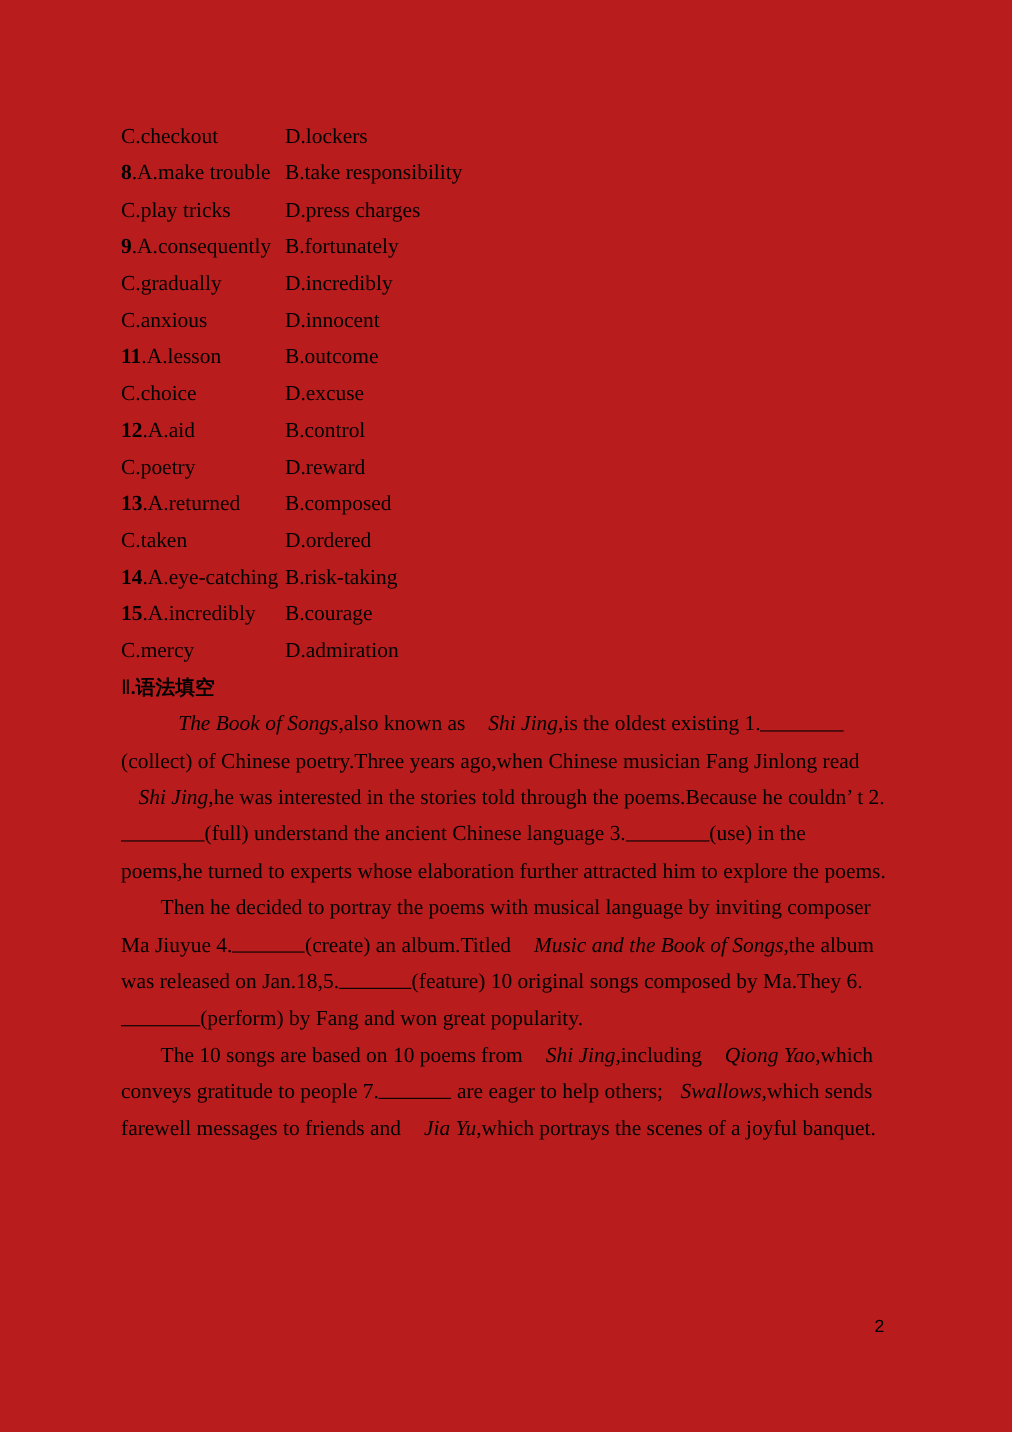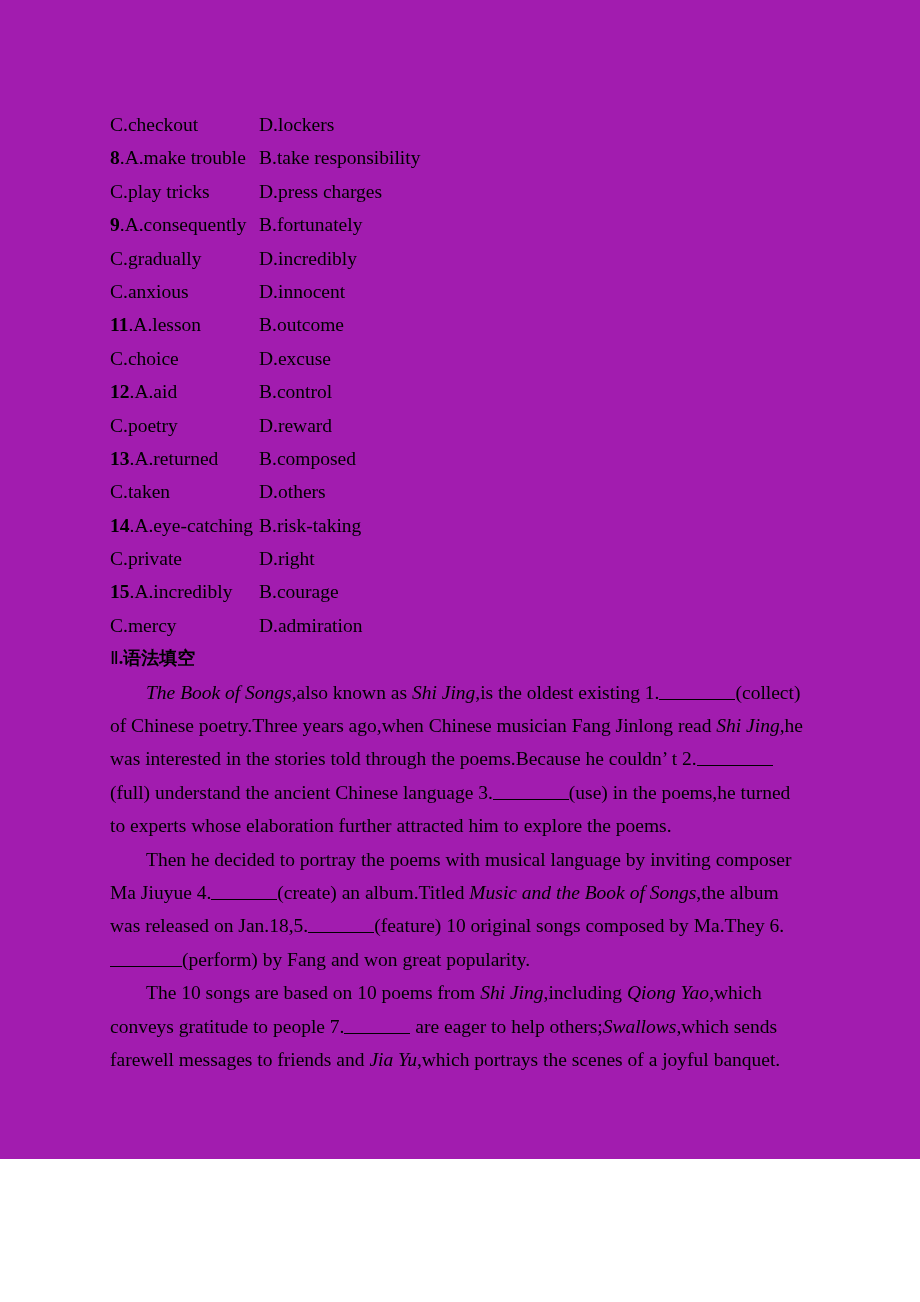--- a/index.html
+++ b/index.html
@@ -7,22 +7,22 @@
     padding: 0;
     background: #ffffff;
   }
   body {
     font-family: "Liberation Serif", "DejaVu Serif", serif;
     color: #000000;
   }
   #page {
     position: relative;
     width: 920px;
-    height: 1159px;
-    background: #a21caf;
+    height: 1302px;
+    background: #b91c1c;
     overflow: hidden;
   }
   .content {
     position: absolute;
     left: 110px;
     top: 108px;
     width: 700px;
   }
 
   
@@ -58,21 +58,21 @@
 
   
   .para {
     font-size: 19.5px;
     line-height: 33.4px;
     text-align: left;
     text-indent: 36px;
     margin: 0;
     width: 700px;
   }
-  .it { font-style: italic; }
+  .it { font-style: italic; margin-left: 16px; }
   .blank {
     display: inline-block;
     border-bottom: 1px solid #000;
     vertical-align: baseline;
     height: 0.85em;
     margin-bottom: -1px;
   }
   .blank.w-std  { width: 76px; }
   .blank.w-sm   { width: 66px; }
   .blank.w-tail { width: 72px; }
@@ -99,23 +99,22 @@
         <div class="opt-row"><span class="opt-col-a"><span class="qnum">8</span><span>.</span><span>A.make trouble</span></span><span class="opt-col-b"><span>B.take responsibility</span></span></div>
         <div class="opt-row"><span class="opt-col-a"><span>C.play tricks</span></span><span class="opt-col-b"><span>D.press charges</span></span></div>
         <div class="opt-row"><span class="opt-col-a"><span class="qnum">9</span><span>.</span><span>A.consequently</span></span><span class="opt-col-b"><span>B.fortunately</span></span></div>
         <div class="opt-row"><span class="opt-col-a"><span>C.gradually</span></span><span class="opt-col-b"><span>D.incredibly</span></span></div>
         <div class="opt-row"><span class="opt-col-a"><span>C.anxious</span></span><span class="opt-col-b"><span>D.innocent</span></span></div>
         <div class="opt-row"><span class="opt-col-a"><span class="qnum">11</span><span>.</span><span>A.lesson</span></span><span class="opt-col-b"><span>B.outcome</span></span></div>
         <div class="opt-row"><span class="opt-col-a"><span>C.choice</span></span><span class="opt-col-b"><span>D.excuse</span></span></div>
         <div class="opt-row"><span class="opt-col-a"><span class="qnum">12</span><span>.</span><span>A.aid</span></span><span class="opt-col-b"><span>B.control</span></span></div>
         <div class="opt-row"><span class="opt-col-a"><span>C.poetry</span></span><span class="opt-col-b"><span>D.reward</span></span></div>
         <div class="opt-row"><span class="opt-col-a"><span class="qnum">13</span><span>.</span><span>A.returned</span></span><span class="opt-col-b"><span>B.composed</span></span></div>
-        <div class="opt-row"><span class="opt-col-a"><span>C.taken</span></span><span class="opt-col-b"><span>D.others</span></span></div>
+        <div class="opt-row"><span class="opt-col-a"><span>C.taken</span></span><span class="opt-col-b"><span>D.ordered</span></span></div>
         <div class="opt-row"><span class="opt-col-a"><span class="qnum">14</span><span>.</span><span>A.eye-catching</span></span><span class="opt-col-b"><span>B.risk-taking</span></span></div>
-        <div class="opt-row"><span class="opt-col-a"><span>C.private</span></span><span class="opt-col-b"><span>D.right</span></span></div>
         <div class="opt-row"><span class="opt-col-a"><span class="qnum">15</span><span>.</span><span>A.incredibly</span></span><span class="opt-col-b"><span>B.courage</span></span></div>
         <div class="opt-row"><span class="opt-col-a"><span>C.mercy</span></span><span class="opt-col-b"><span>D.admiration</span></span></div>
       </div>
 
     <div class="section-head">
       <span class="roman">Ⅱ</span><span>.语法填空</span>
     </div>
 
     <p class="para"><span class="it">The Book of Songs</span><span>,also known as </span><span class="it">Shi Jing</span><span>,is the oldest existing 1.</span><span class="blank w-std"></span><span>(collect) of Chinese poetry.Three years ago,when Chinese musician Fang Jinlong read </span><span class="it">Shi Jing</span><span>,he was interested in the stories told through the poems.Because he couldn’ t 2.</span><span class="blank w-std"></span><span>(full) understand the ancient Chinese language 3.</span><span class="blank w-std"></span><span>(use) in the poems,he turned to experts whose elaboration further attracted him to explore the poems.</span></p>
 

